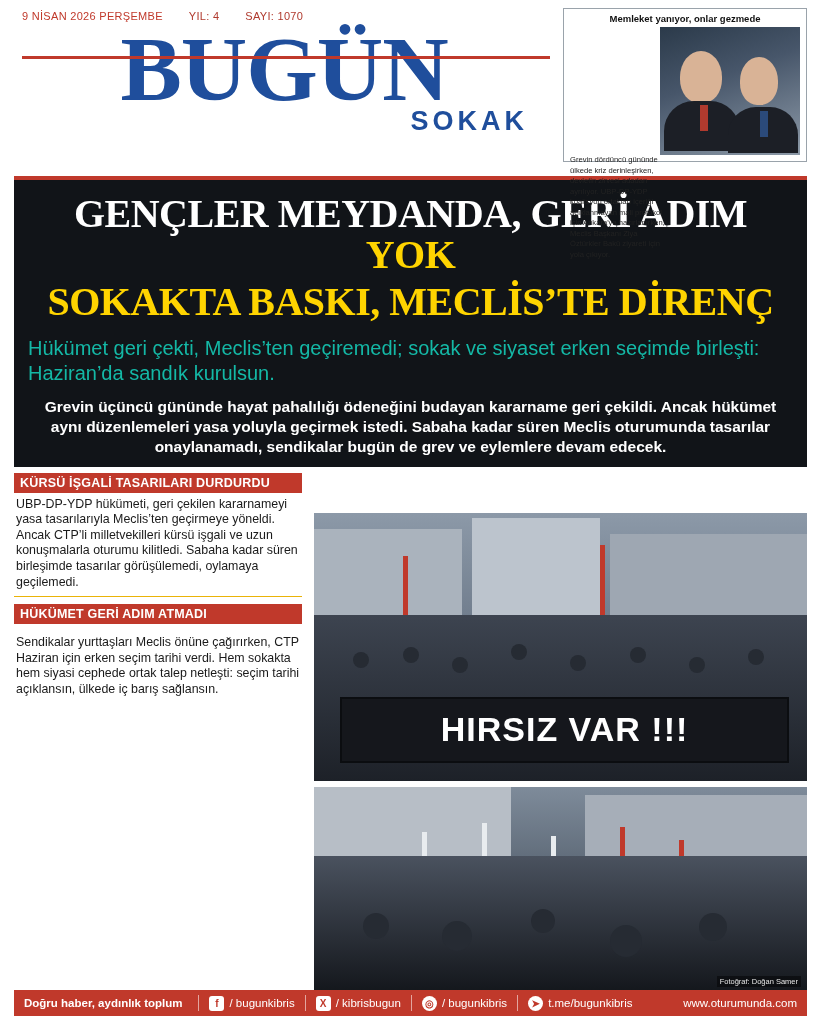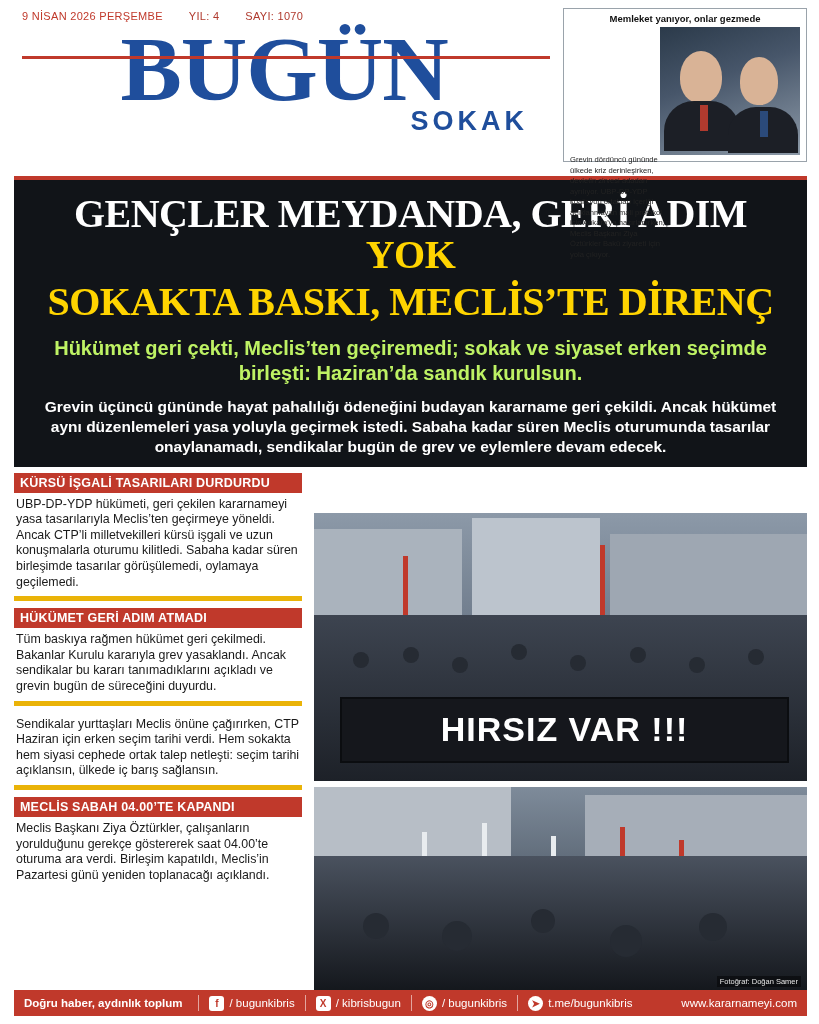--- a/index.html
+++ b/index.html
@@ -130,24 +130,23 @@
   }
   .head1 { font-size: 40px; color: #ffffff; }
   .head1 .yok { color: #ffd400; }
   .head2 {
     font-size: 40px;
     color: #ffd400;
     margin-top: 6px;
   }
   .deck {
     margin-top: 14px;
-    text-align: center;
-    color: #bef264;
+    color: #14b8a6;
     font-size: 20px;
-    font-weight: 700;
+    font-weight: 400;
     line-height: 1.22;
   }
   .lede {
     margin-top: 12px;
     text-align: center;
     color: #ffffff;
     font-size: 15.5px;
     font-weight: 700;
     line-height: 1.28;
     padding: 0 4px;
@@ -170,21 +169,21 @@
     font-size: 12.5px;
     font-weight: 700;
     padding: 3px 6px;
     letter-spacing: .2px;
   }
   .sec-body {
     font-size: 12.4px;
     line-height: 15.6px;
     color: #1a1a1a;
     padding: 4px 2px 0 2px;
-    border-bottom: 5px solid #eab308;
+    border-bottom: 1px solid #eab308;
     padding-bottom: 6px;
   }
   .sec:last-child .sec-body { border-bottom: none; }
 
   
   .photo {
     position: relative;
     overflow: hidden;
     background: #3a4250;
   }
@@ -303,31 +302,26 @@
 
     <div class="col-left">
 
       <div class="sec">
         <div class="sec-head">KÜRSÜ İŞGALİ TASARILARI DURDURDU</div>
         <div class="sec-body">UBP-DP-YDP hükümeti, geri çekilen kararnameyi yasa tasarılarıyla Meclis’ten geçirmeye yöneldi. Ancak CTP’li milletvekilleri kürsü işgali ve uzun konuşmalarla oturumu kilitledi. Sabaha kadar süren birleşimde tasarılar görüşülemedi, oylamaya geçilemedi.</div>
       </div>
 
       <div class="sec">
         <div class="sec-head">HÜKÜMET GERİ ADIM ATMADI</div>
-        <div class="sec-body">Tüm baskıya rağmen hükümet geri çekilmedi. Bakanlar Kurulu kararıyla grev yasaklandı. Ancak sendikalar bu kararı tanımadıklarını açıkladı ve grevin bugün de süreceğini duyurdu.</div>
       </div>
 
       <div class="sec">
         <div class="sec-body">Sendikalar yurttaşları Meclis önüne çağırırken, CTP Haziran için erken seçim tarihi verdi. Hem sokakta hem siyasi cephede ortak talep netleşti: seçim tarihi açıklansın, ülkede iç barış sağlansın.</div>
       </div>
 
-      <div class="sec">
-        <div class="sec-head">MECLİS SABAH 04.00’TE KAPANDI</div>
-        <div class="sec-body">Meclis Başkanı Ziya Öztürkler, çalışanların yorulduğunu gerekçe göstererek saat 04.00’te oturuma ara verdi. Birleşim kapatıldı, Meclis’in Pazartesi günü yeniden toplanacağı açıklandı.</div>
-      </div>
 
     </div>
 
     <div class="col-right">
 
       <div class="photo top">
         <div class="sky"></div>
         <div class="bldg" style="left:0;top:6%;width:30%;height:42%;background:#aab3bd;"></div>
         <div class="bldg" style="left:32%;top:2%;width:26%;height:46%;background:#bcc4cd;"></div>
         <div class="bldg" style="left:60%;top:8%;width:40%;height:40%;background:#9ea7b2;"></div>
@@ -383,16 +377,16 @@
     <span class="sep"></span>
     <span class="social">
       <span class="sicon round">◎</span>
       <span>/ bugunkibris</span>
     </span>
     <span class="sep"></span>
     <span class="social">
       <span class="sicon round">➤</span>
       <span>t.me/bugunkibris</span>
     </span>
-    <span class="site">www.kararnameyi.com</span>
+    <span class="site">www.oturumunda.com</span>
   </div>
 
 </div>
 
 </body></html>

